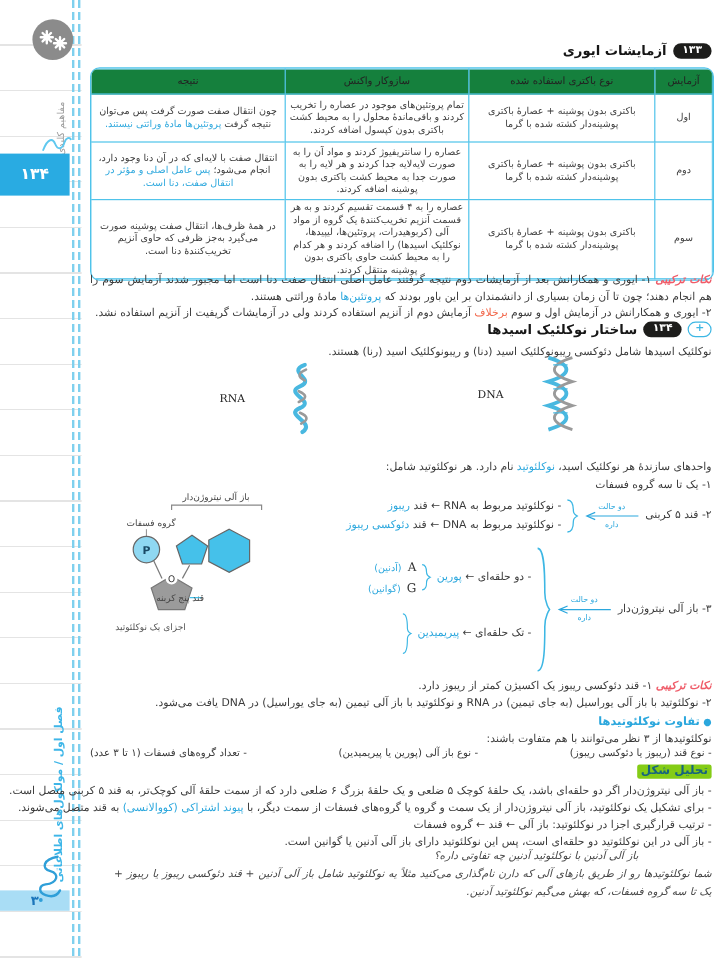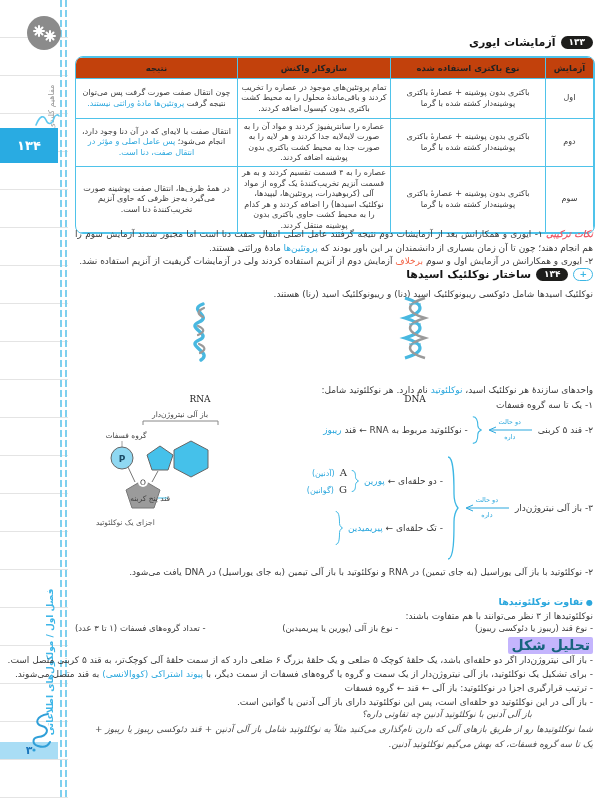--- a/index.html
+++ b/index.html
@@ -24,49 +24,49 @@
   .scribble{position:absolute;left:28px;top:710px;}
   
   .sec-title{position:absolute;right:7px;display:flex;align-items:center;gap:5px;}
   .badge-dark{background:#1d1d1b;color:#fff;border-radius:8px;padding:1px 8px 2px;font-size:9px;font-weight:bold;}
   .sec-title-text{font-weight:bold;font-size:11px;color:#161616;}
   .plus-pill{border:1.3px solid #3db7e4;color:#3db7e4;border-radius:8px;padding:0 5px 1px;font-size:9px;font-weight:bold;background:#fff;}
   
   .tbl-wrap{position:absolute;left:75px;top:56px;width:518px;border:1.5px solid #4fc3ea;border-radius:8px;overflow:hidden;background:#fff;}
   table{border-collapse:collapse;width:100%;table-layout:fixed;}
   th,td{border:1px solid #4fc3ea;font-size:8px;line-height:10.5px;text-align:center;vertical-align:middle;padding:1px 3px;}
-  th{background:#c2410c;font-weight:bold;color:#222;height:18px;font-size:8.5px;}
+  th{background:#15803d;font-weight:normal;color:#222;height:18px;font-size:8.5px;}
   col.c-exp{width:48px}col.c-bac{width:155px}col.c-mec{width:153px}col.c-res{width:162px}
   tr.r1 td{height:37px}tr.r2 td{height:45px}tr.r3 td{height:63px}
   
   .hl{color:#2ba7dd;}
   .note-label{color:#ef5b68;font-weight:bold;font-style:italic;}
   .orange{color:#f26649;}
   .blk{position:absolute;left:75px;width:518px;}
   .just{margin:0;font-size:9px;line-height:13.5px;text-align:justify;}
   .line{position:absolute;right:7px;font-size:9px;white-space:nowrap;}
   .teal-head{color:#2ba7dd;font-weight:bold;font-size:9.5px;}
   .dot{color:#2ba7dd;font-size:8px;}
-  .hl-box{background:#c4b5fd;color:#17647e;font-weight:bold;font-size:14px;padding:0 3px 1px;border-radius:2px;}
+  .hl-box{background:#84cc16;color:#17647e;font-weight:bold;font-size:10px;padding:0 3px 1px;border-radius:2px;}
   .diff-row{position:absolute;left:75px;top:623px;width:518px;display:flex;justify-content:space-between;font-size:8.5px;}
   .alist div{font-size:9px;line-height:14px;white-space:nowrap;}
   .qa{font-style:italic;color:#474747;}
   .answer{position:absolute;left:95px;top:722px;width:498px;font-size:8.8px;line-height:15px;text-align:justify;}
   
   .flexrow{position:absolute;right:7px;display:flex;align-items:center;gap:4px;}
   .arrow2{display:flex;flex-direction:column;align-items:center;font-size:6.5px;color:#2ba7dd;line-height:7px;}
   .brace{stroke:#3db7e4;fill:none;stroke-width:1.3px;}
   .itemcol{display:flex;flex-direction:column;justify-content:center;}
   .itemcol .iline{font-size:9px;line-height:16px;white-space:nowrap;}
   .grp{display:flex;align-items:center;gap:4px;}
   .nt-letter{font-family:"DejaVu Serif",serif;font-size:10px;color:#333;}
   .nt-name{color:#2ba7dd;font-size:8px;}
   .nt-line{line-height:14px;white-space:nowrap;}
   .figlabel{font-family:"DejaVu Serif",serif;font-size:9px;color:#222;text-align:center;}
-  .fig{position:absolute;display:flex;flex-direction:column;align-items:center;gap:30px;}
+  .fig{position:absolute;display:flex;align-items:center;gap:30px;}
   .diagram-caption{position:absolute;left:96px;top:518px;width:140px;text-align:left;font-size:7.5px;color:#555;}
   svg text{font-family:"DejaVu Sans",sans-serif;}
 </style>
 </head>
 <body>
 
 <div class="page">
 
   <div class="margin-strip"></div>
   <div class="stitch a"></div>
@@ -187,20 +187,21 @@
           <line x1="46" y1="4" x2="4" y2="4" stroke="#2ba7dd" stroke-width="1"></line>
           <path d="M10 1 L3 4 L10 7" fill="none" stroke="#2ba7dd" stroke-width="1"></path>
         </svg>
       <span>داره</span>
     </span>
     <svg class="brace" width="10" height="36" viewBox="0 0 12 34">
       <path d="M1,1 C7,1 7,8 7,12 C7,15 11,17 11,17 C11,17 7,19 7,22 C7,26 7,33 1,33"></path>
     </svg>
     <span class="itemcol">
       <span class="iline"><span>- نوکلئوتید مربوط به RNA ← قند </span><span class="hl">ریبوز</span></span>
+      <span class="iline"><span>- نوکلئوتید مربوط به DNA ← قند </span><span class="hl">دئوکسی ریبوز</span></span>
     </span>
   </div>
 
   <div class="flexrow" style="top:452px;height:112px;">
     <span style="font-size:9px;white-space:nowrap;">۳- باز آلی نیتروژن‌دار</span>
     <span class="arrow2">
       <span>دو حالت</span>
       <svg width="48" height="8" viewBox="0 0 48 8">
           <line x1="46" y1="4" x2="4" y2="4" stroke="#2ba7dd" stroke-width="1"></line>
           <path d="M10 1 L3 4 L10 7" fill="none" stroke="#2ba7dd" stroke-width="1"></path>
@@ -243,20 +244,24 @@
     <line x1="70" y1="63" x2="64" y2="74" stroke="#777" stroke-width="1"></line>
     <polygon points="55,72 72,82 66,100 44,100 38,82" fill="#9b9b9b" stroke="#777" stroke-width="1"></polygon>
     <circle cx="55" cy="74" r="5" fill="#fff" stroke="none"></circle>
     <text x="55" y="77" font-size="7.5" fill="#333" text-anchor="middle">O</text>
     <line x1="70" y1="90" x2="80" y2="90" stroke="#45c1ea" stroke-width="1"></line>
     <text x="82" y="93" font-size="7.5" fill="#444" text-anchor="start" direction="rtl">قند پنج کربنه</text>
   </svg>
   <div class="diagram-caption">اجزای یک نوکلئوتید</div>
 
   <div class="blk" style="top:565px;">
+    <p class="just" style="line-height:14px;">
+      <span class="note-label">نکات ترکیبی</span>
+      <span>۱- قند دئوکسی ریبوز یک اکسیژن کمتر از ریبوز دارد.</span>
+    </p>
     <p class="just" style="line-height:14px;">۲- نوکلئوتید با باز آلی یوراسیل (به جای تیمین) در RNA و نوکلئوتید با باز آلی تیمین (به جای یوراسیل) در DNA یافت می‌شود.</p>
   </div>
 
   <div class="line" style="top:596px;">
     <span class="dot">●</span>
     <span class="teal-head">تفاوت نوکلئوتیدها</span>
   </div>
   <div class="line" style="top:611px;">نوکلئوتیدها از ۳ نظر می‌توانند با هم متفاوت باشند:</div>
   <div class="diff-row">
     <span>- نوع قند (ریبوز یا دئوکسی ریبوز)</span>

